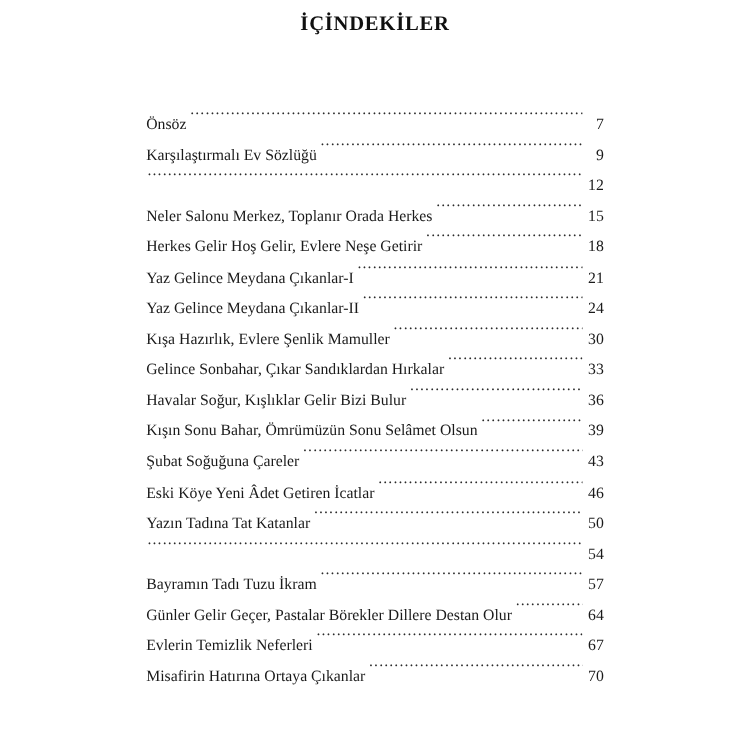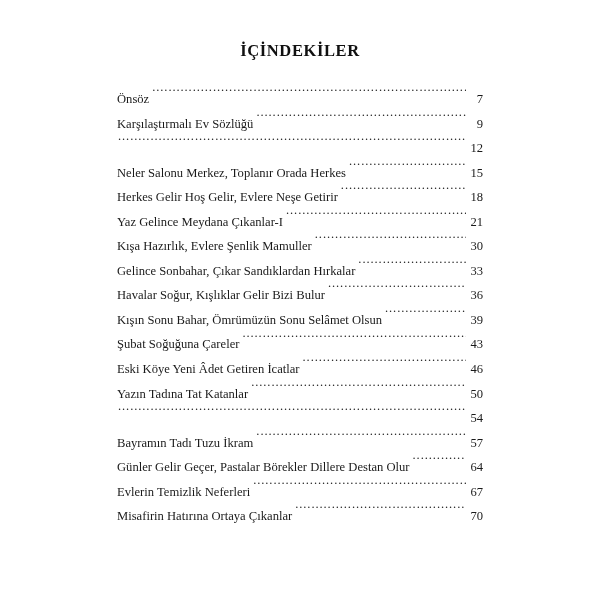--- a/index.html
+++ b/index.html
@@ -27,21 +27,20 @@
     position: absolute;
     top: 9px;
     left: 0;
     width: 600px;
     text-align: center;
     font-size: 16.5px;
     font-weight: bold;
     letter-spacing: 0.6px;
     color: #101010;
     line-height: 20px;
-    margin-top: 32px;
   }
 
   .toc-list {
     position: absolute;
     top: 87px;
     left: 117px;
     width: 366px;
   }
 
   .toc-entry {
@@ -117,20 +116,25 @@
         <span class="entry-title">Herkes Gelir Hoş Gelir, Evlere Neşe Getirir</span>
         <span class="leader"></span>
         <span class="entry-page">18</span>
       </div>
       <div class="toc-entry">
         <span class="entry-title">Yaz Gelince Meydana Çıkanlar-I</span>
         <span class="leader"></span>
         <span class="entry-page">21</span>
       </div>
       <div class="toc-entry">
+        <span class="entry-title">Yaz Gelince Meydana Çıkanlar-II</span>
+        <span class="leader"></span>
+        <span class="entry-page">24</span>
+      </div>
+      <div class="toc-entry">
         <span class="entry-title">Kışa Hazırlık, Evlere Şenlik Mamuller</span>
         <span class="leader"></span>
         <span class="entry-page">30</span>
       </div>
       <div class="toc-entry">
         <span class="entry-title">Gelince Sonbahar, Çıkar Sandıklardan Hırkalar</span>
         <span class="leader"></span>
         <span class="entry-page">33</span>
       </div>
       <div class="toc-entry">

